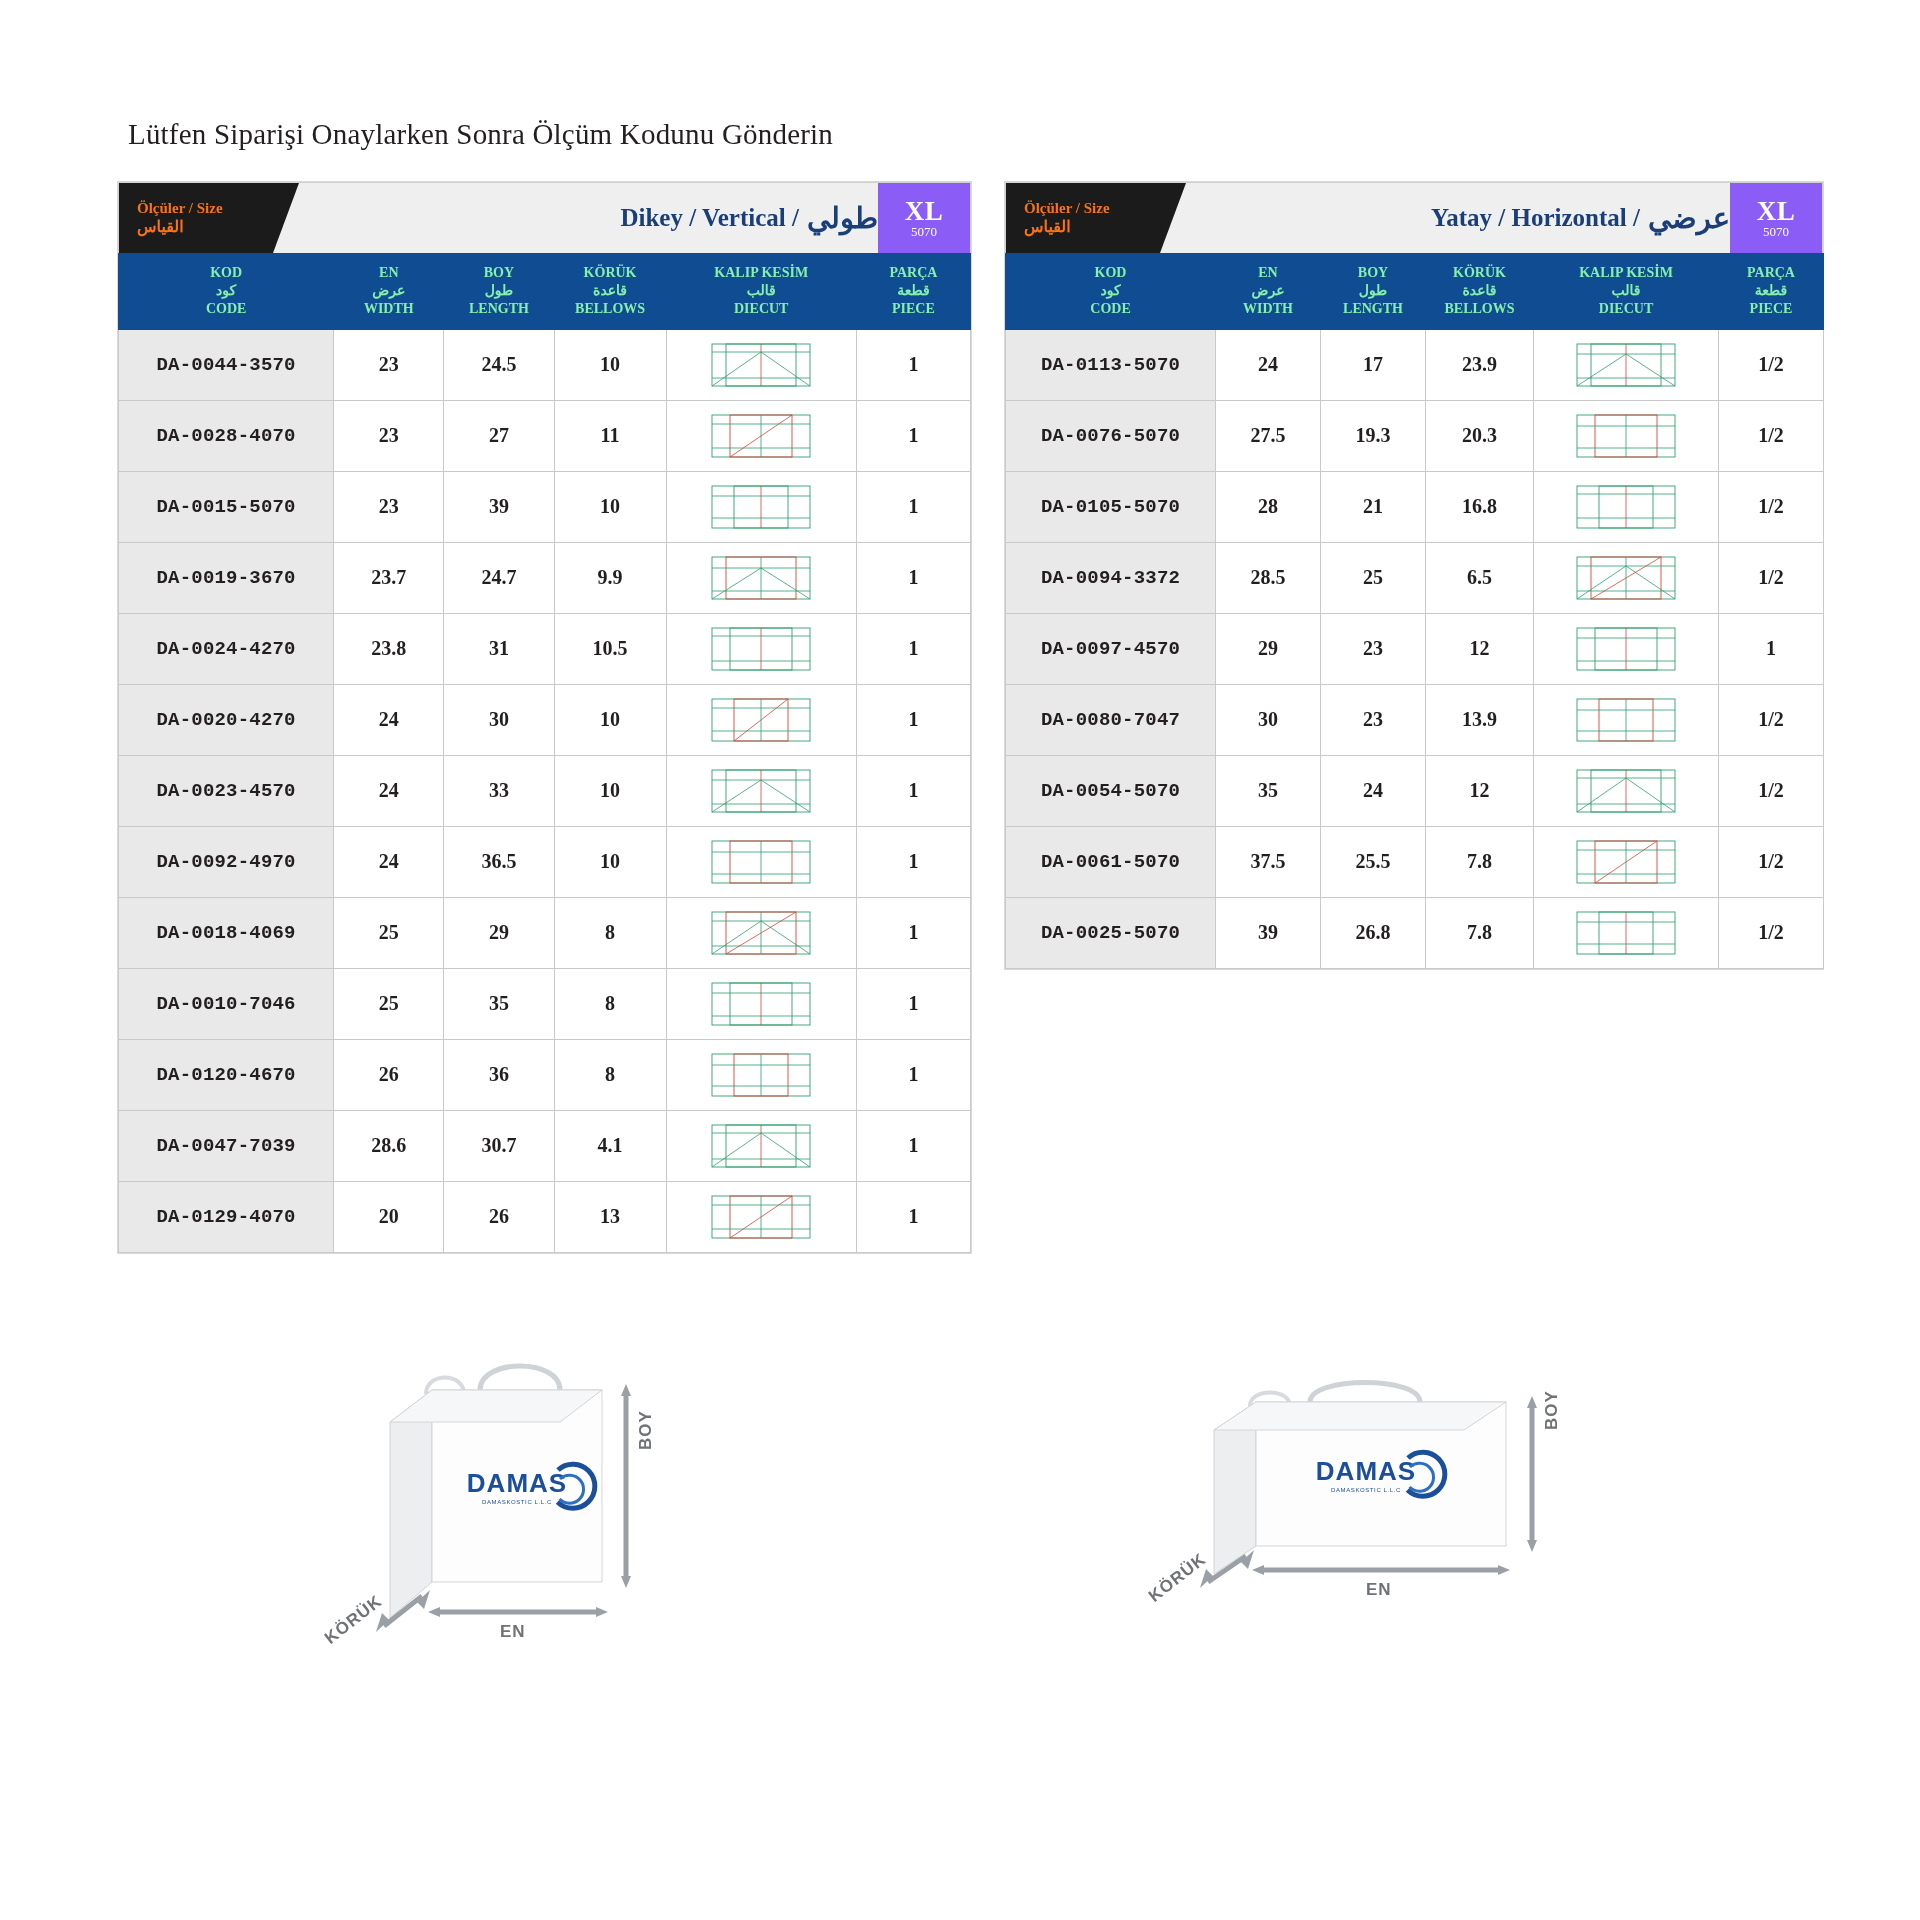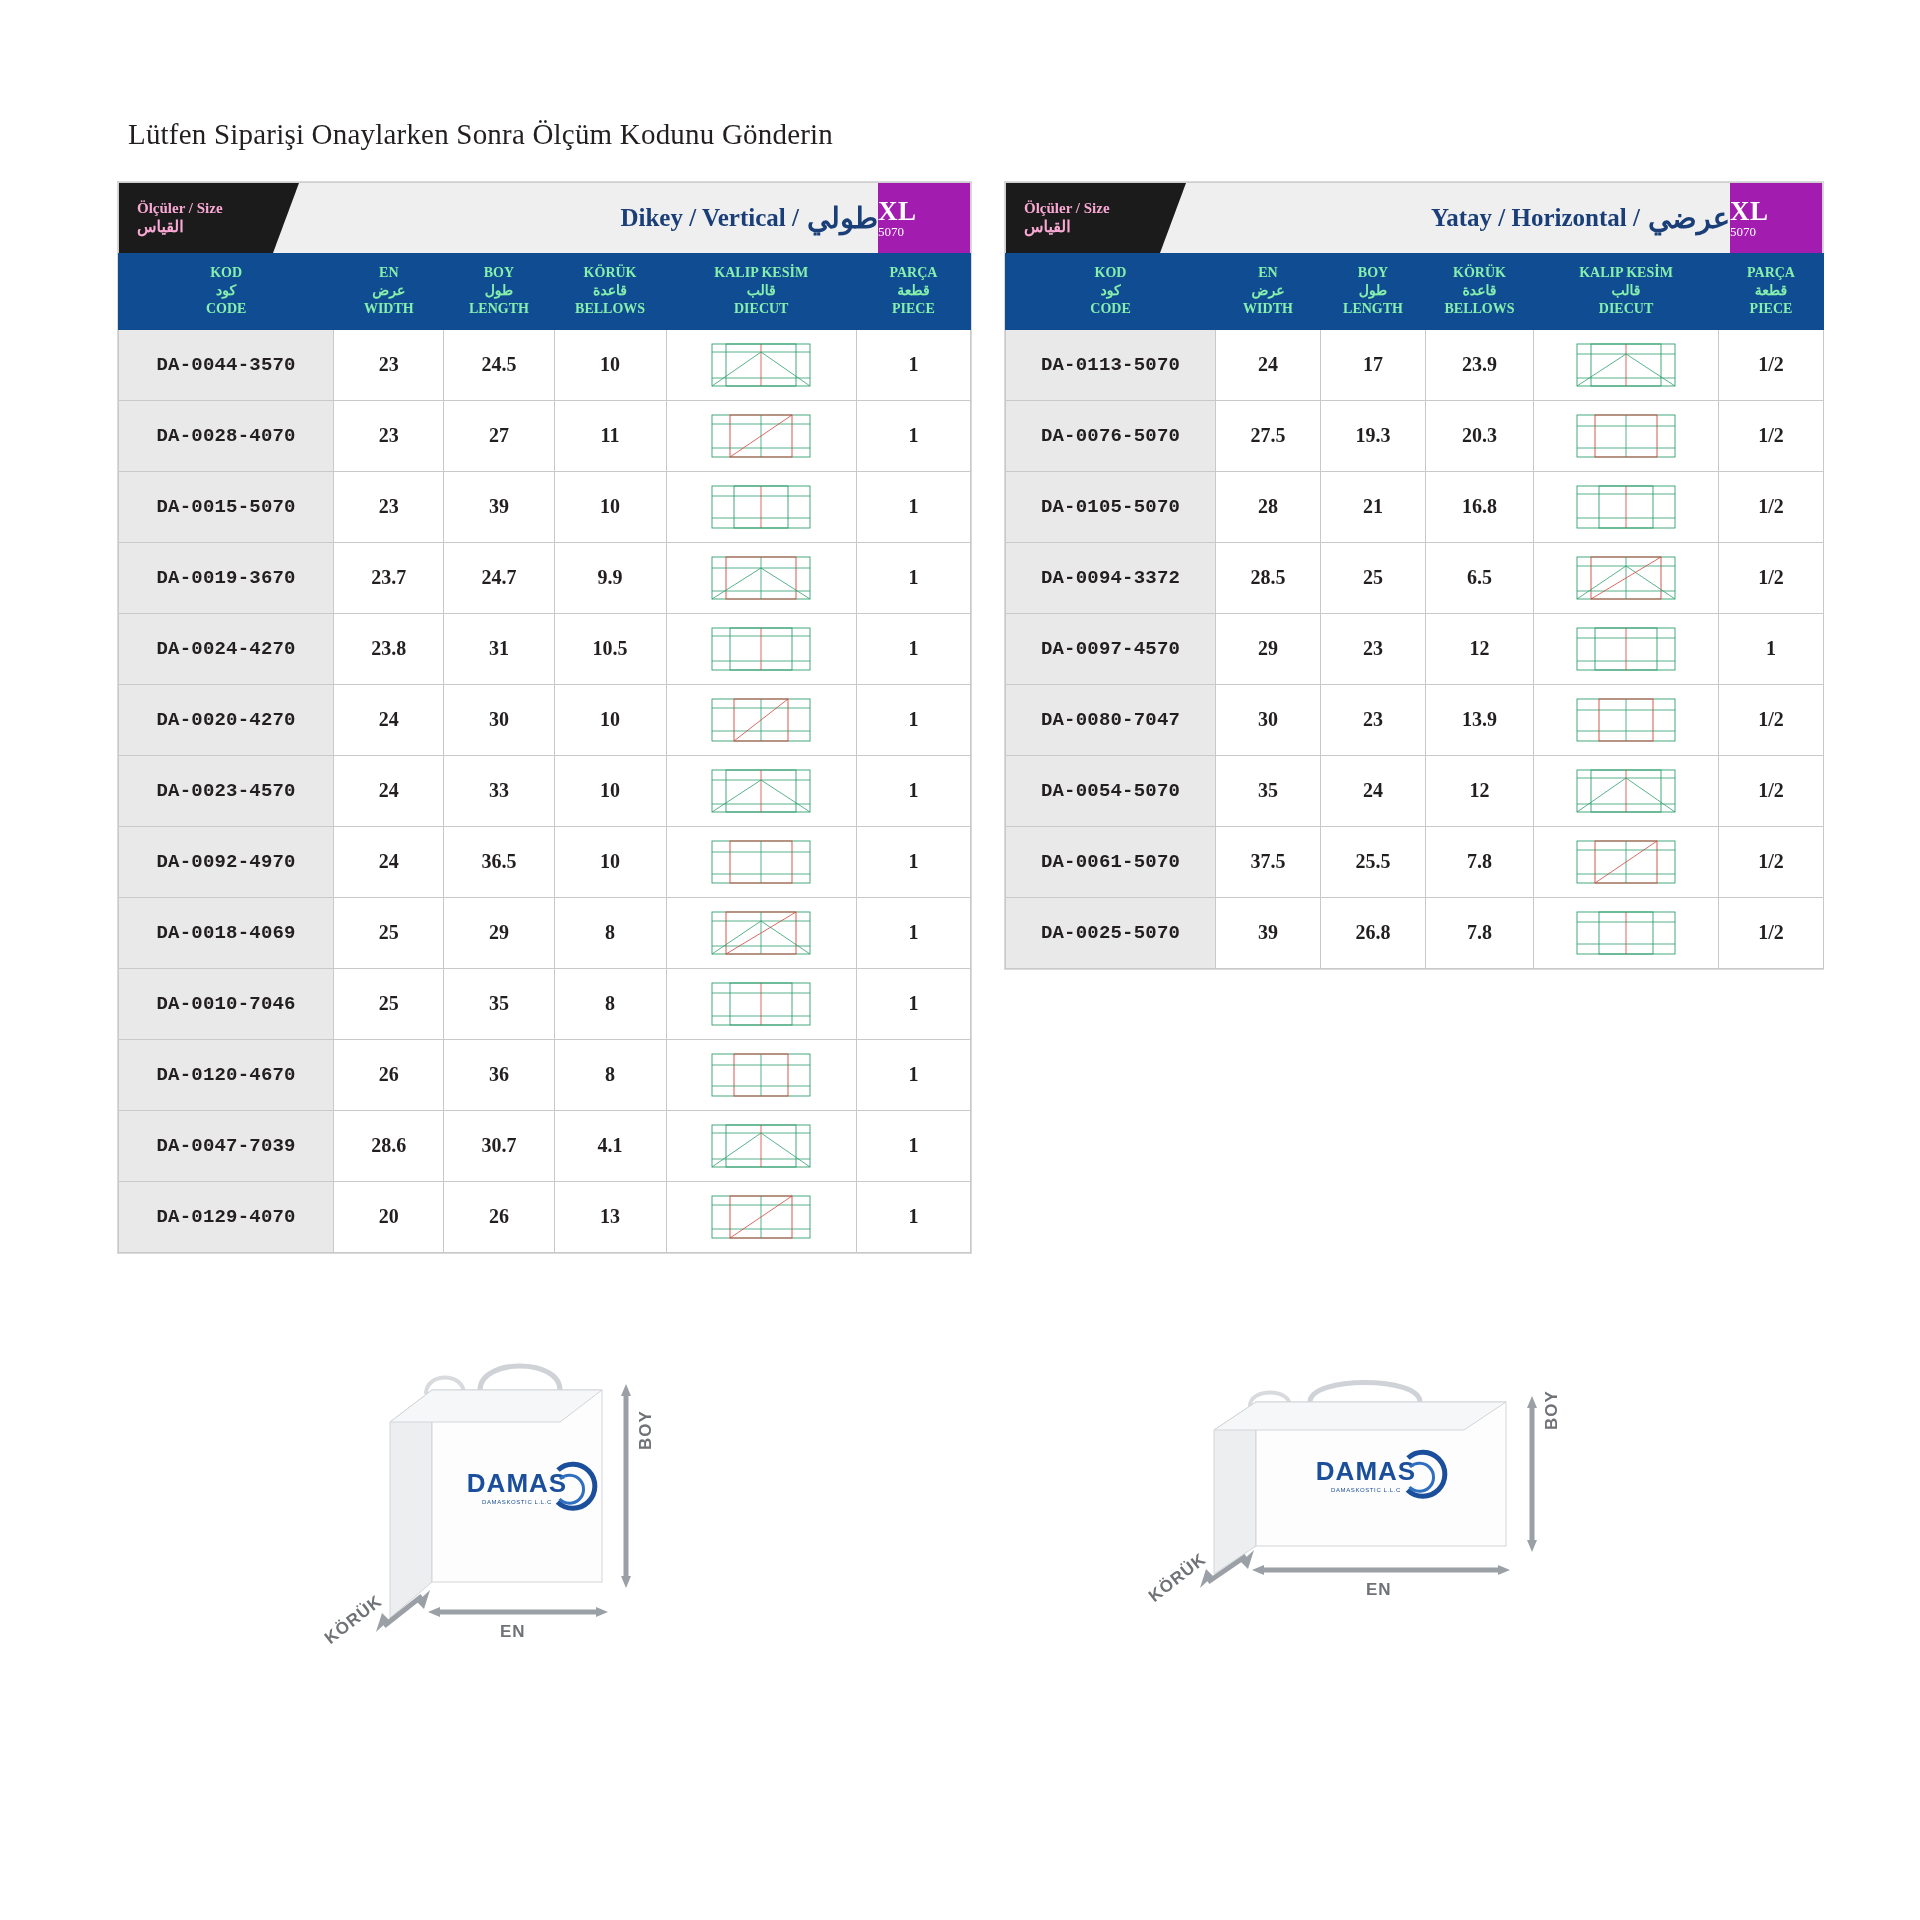--- a/index.html
+++ b/index.html
@@ -38,21 +38,21 @@
     height: 70px;
     background: #efefef;
     display: flex;
     align-items: stretch;
     border: 1px solid #cfcfcf;
     border-bottom: none;
   }
   .banner-size {
     width: 180px;
     background: #1b1b1b;
-    color: #f9a8d4;
+    color: #f97316;
     position: relative;
     display: flex;
     flex-direction: column;
     justify-content: center;
     padding-left: 18px;
     box-sizing: border-box;
     clip-path: polygon(0 0, 100% 0, calc(100% - 26px) 100%, 0 100%);
   }
   .banner-size .l1 { font-size: 15px; font-weight: bold; line-height: 1.25; }
   .banner-size .l2 { font-size: 16px; font-weight: bold; line-height: 1.25; }
@@ -64,24 +64,25 @@
     justify-content: flex-end;
     gap: 8px;
     color: #1a3f78;
     font-weight: bold;
     font-size: 25px;
   }
   .banner-mid .ar { font-size: 29px; }
 
   .banner-xl {
     width: 92px;
-    background: #a21caf;
+    background: #8b5cf6;
     color: #ffffff;
     display: flex;
     flex-direction: column;
+    align-items: center;
     justify-content: center;
     line-height: 1.05;
   }
   .banner-xl .xl { font-size: 27px; font-weight: bold; letter-spacing: .5px; }
   .banner-xl .code { font-size: 13px; }
 
   table.spec {
     border-collapse: collapse;
     width: 100%;
     table-layout: fixed;

